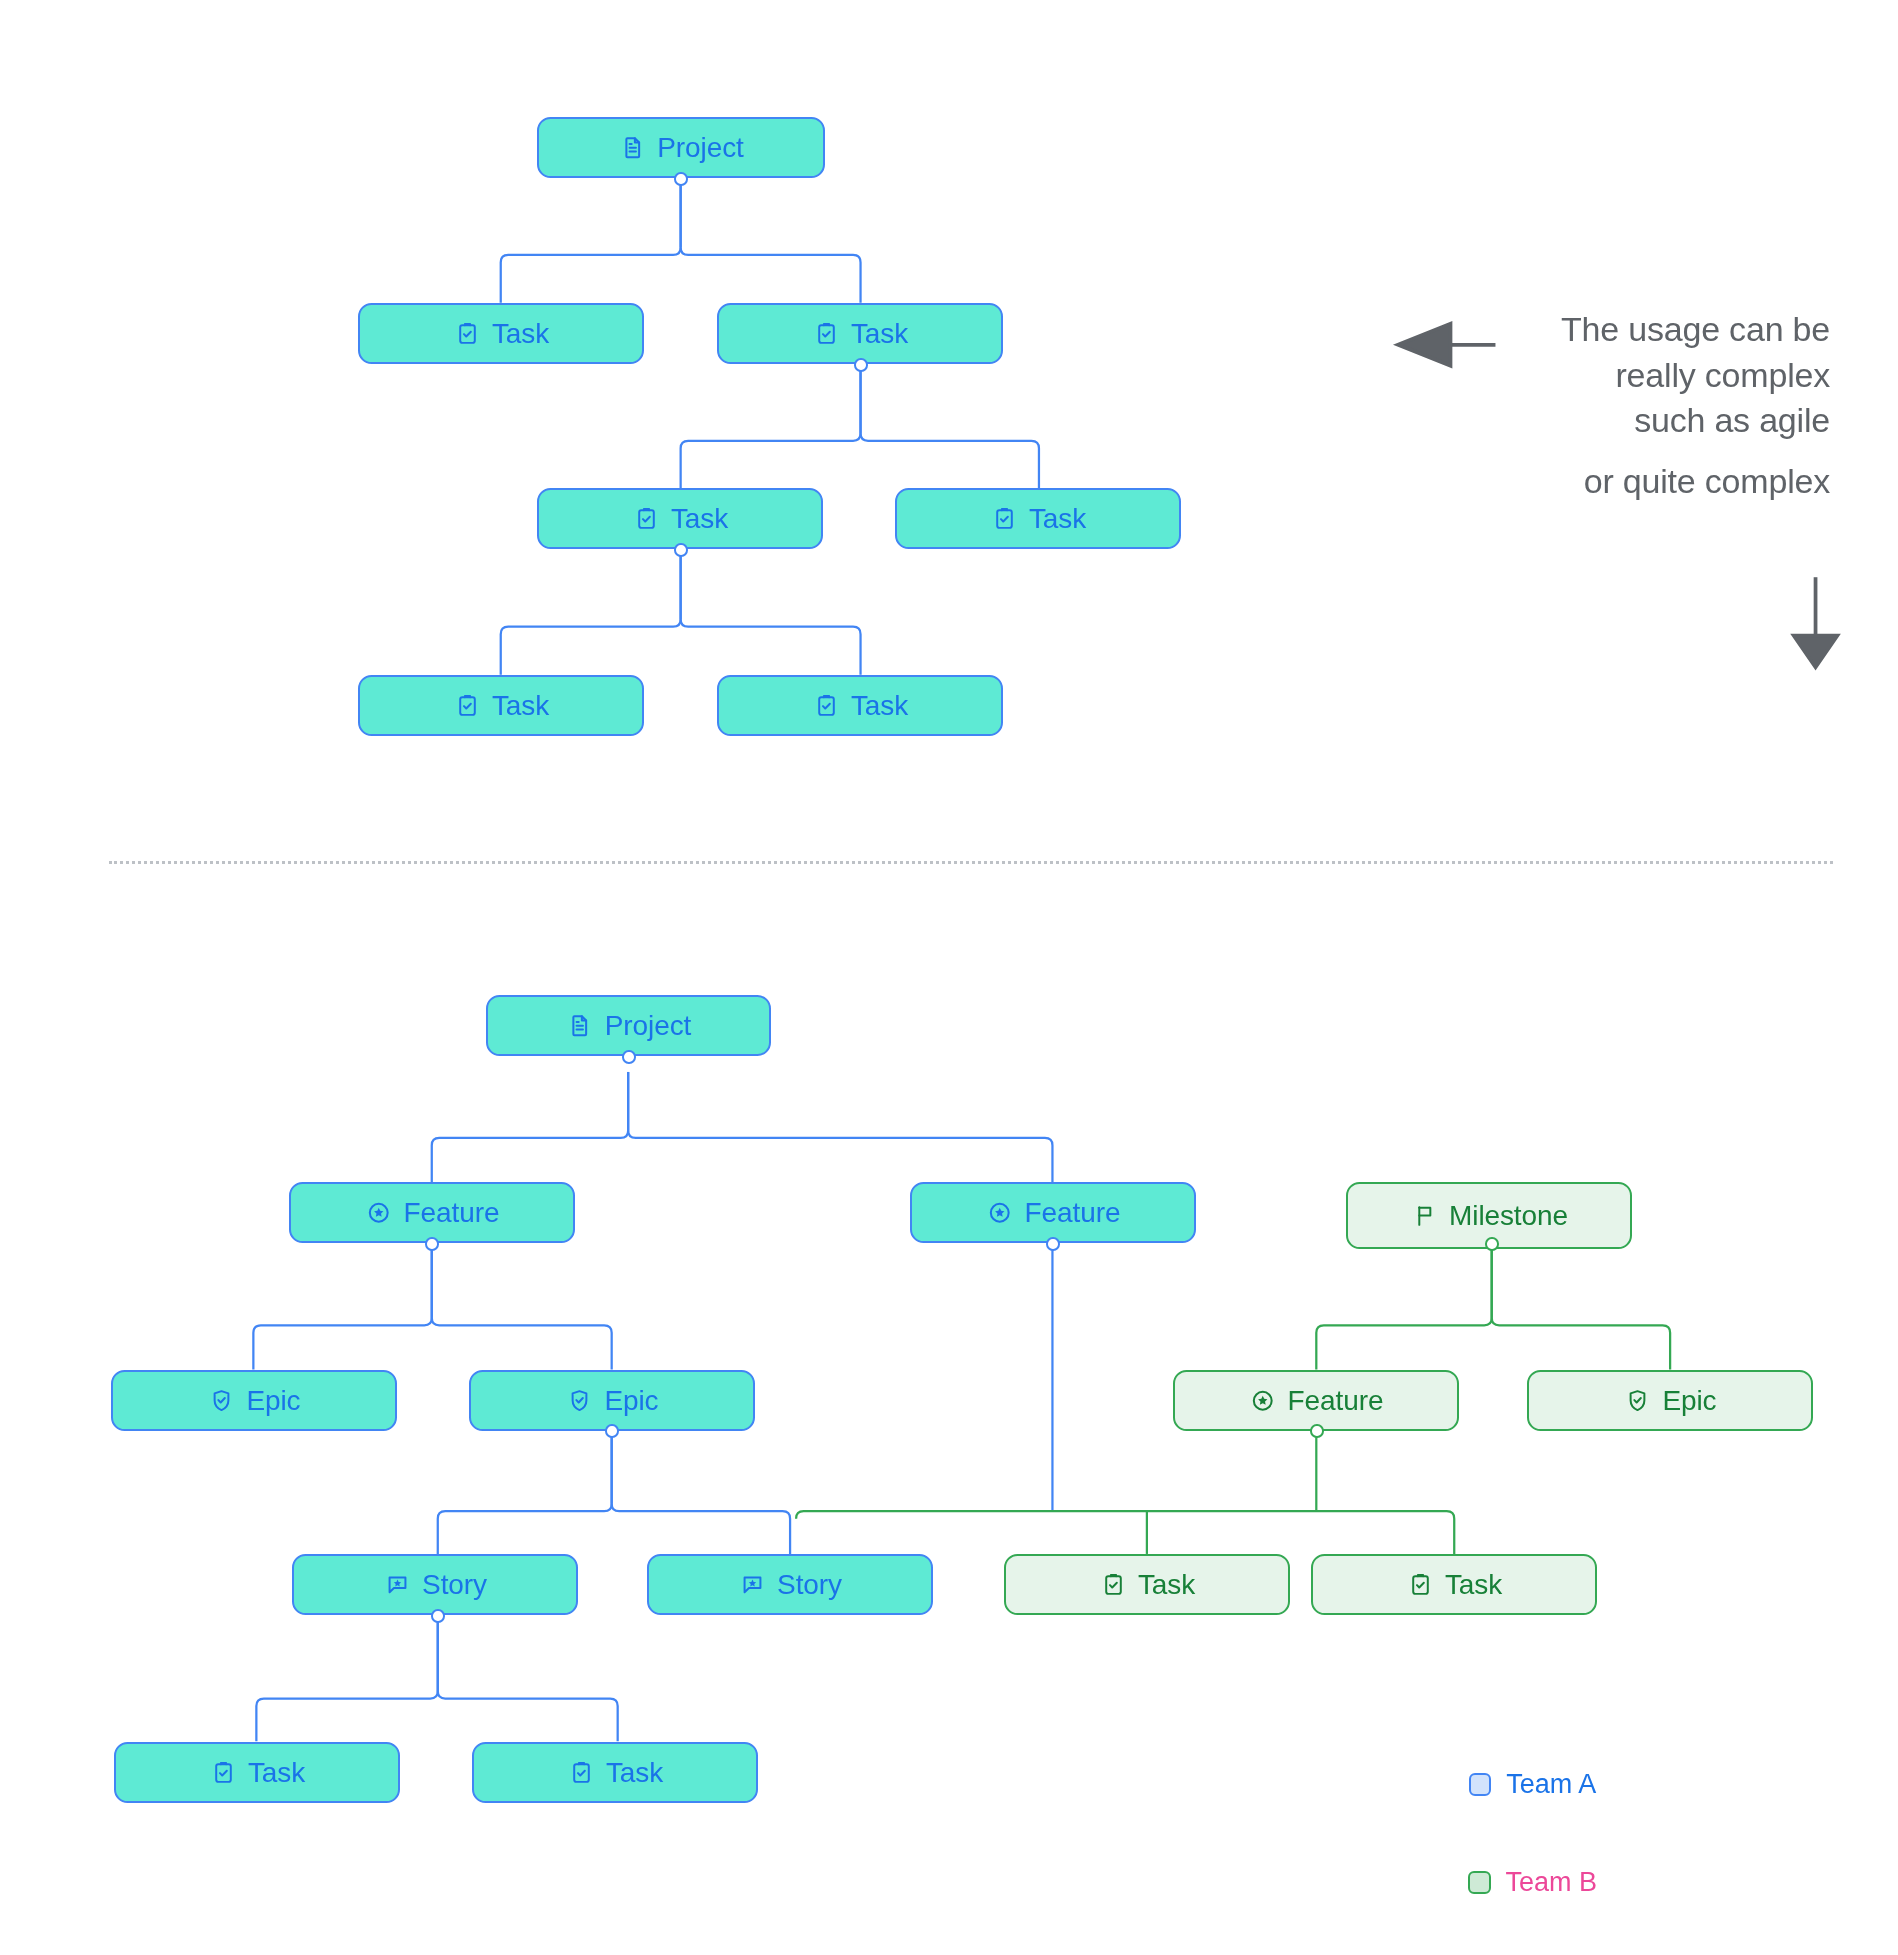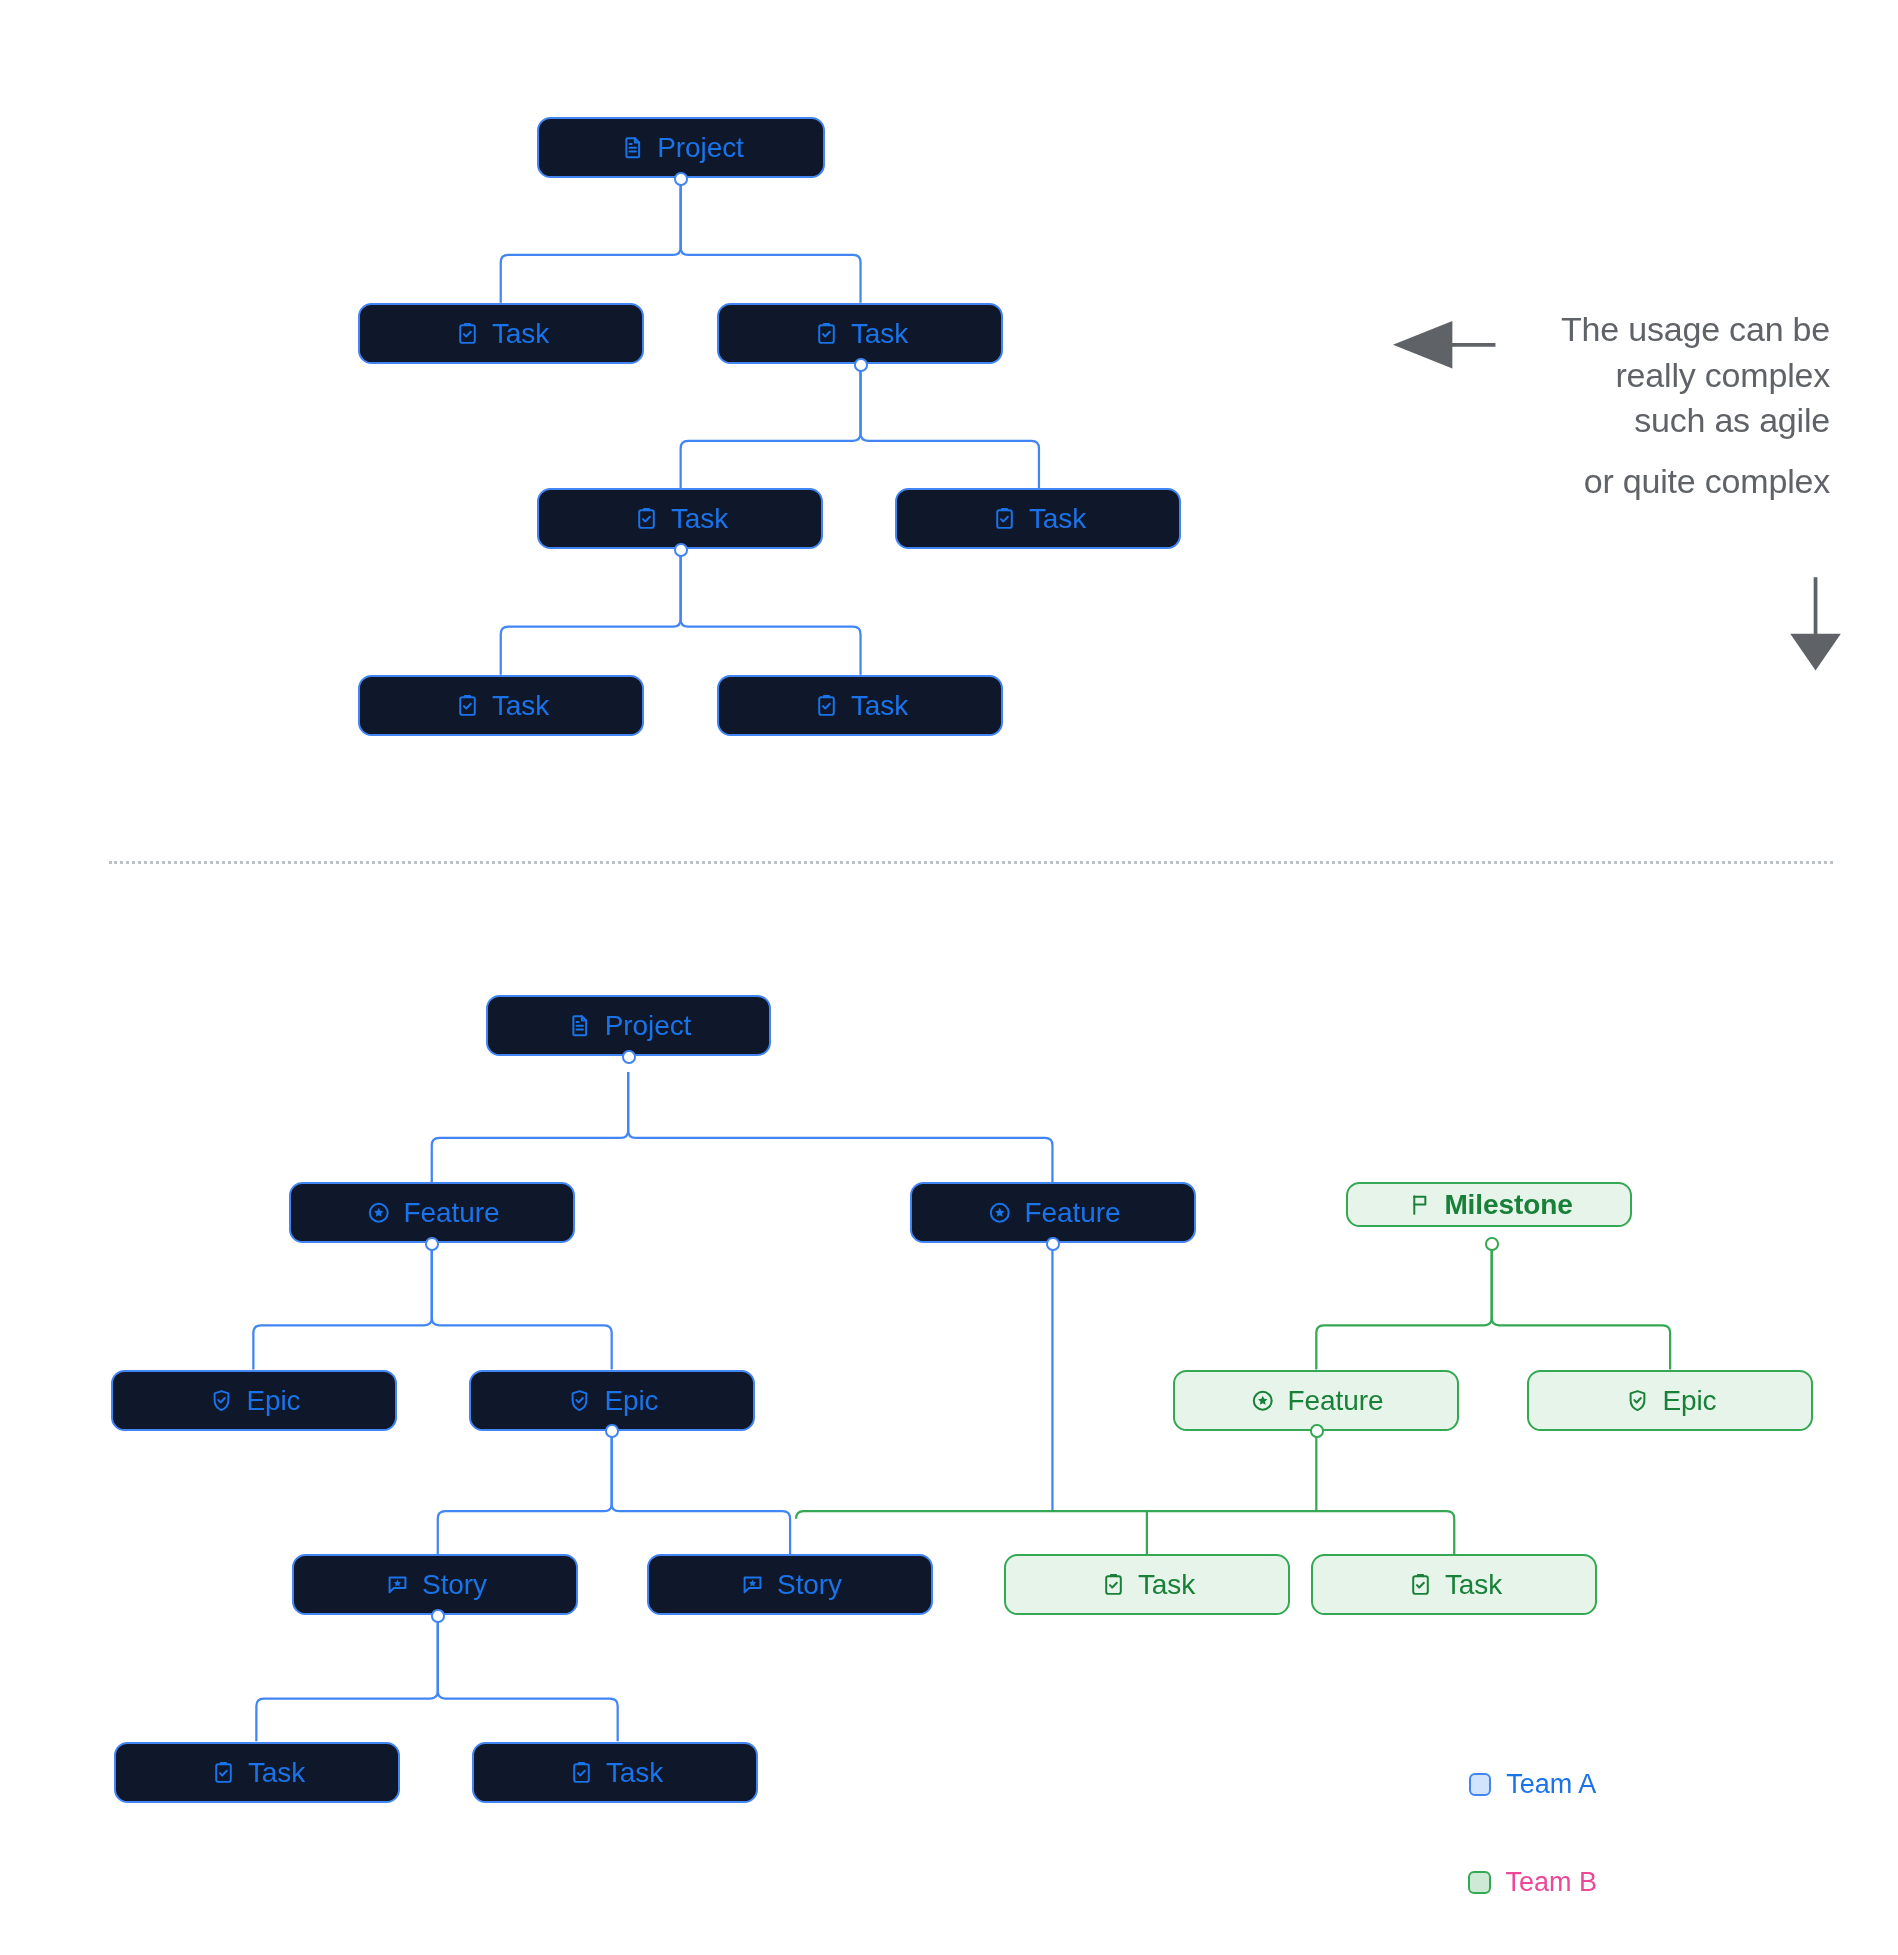--- a/index.html
+++ b/index.html
@@ -15,21 +15,21 @@
   .node{position:absolute;box-sizing:border-box;display:flex;
         align-items:center;justify-content:center;gap:10.5px;
         border-radius:13.5px;border-width:2.2px;border-style:solid;
         font-size:28px;font-weight:400;letter-spacing:-0.1px;
         white-space:nowrap;}
   .node .ic{display:inline-flex;align-items:center;justify-content:center;
             width:28.5px;height:28.5px;flex:0 0 28.5px;}
   .node .ic svg{display:block;}
   .node .lbl{line-height:1;}
 
-  .blue{background:#0f172a;border-color:#4285f4;color:#1a73e8;}
+  .blue{background:#5eead4;border-color:#4285f4;color:#1a73e8;}
   .green{background:#e6f4ea;border-color:#34a853;color:#188038;}
 
   
   .knob{position:absolute;width:13.5px;height:13.5px;border-radius:50%;
         background:#ffffff;border:2.2px solid #4285f4;box-sizing:border-box;}
   .knob.g{border-color:#34a853;}
 
   .note{position:absolute;text-align:right;color:#5f6368;
         font-size:34px;line-height:1.34;font-weight:400;letter-spacing:-0.2px;}
 
@@ -228,21 +228,21 @@
     <span class="ic">
       <svg width="25.5" height="25.5" viewBox="0 0 24 24" fill="none" stroke="#1a73e8" stroke-width="1.9">
         <circle cx="12" cy="12" r="8.4"></circle>
         <path fill="#1a73e8" stroke="none" d="M12 7.3l1.34 2.85 3.06.41-2.25 2.14.58 3.05L12 14.3l-2.73 1.45.58-3.05L7.6 10.56l3.06-.41z"></path>
       </svg>
     </span>
     <span class="lbl">Feature</span>
   </div>
   <div class="knob" style="left:1046px;top:1237px;"></div>
 
-  <div class="node green" style="left:1346px;top:1182px;width:286px;height:45px;font-weight:bold;">
+  <div class="node green" style="left:1346px;top:1182px;width:286px;height:67px;">
     <span class="ic">
       <svg width="25" height="25" viewBox="0 0 24 24" fill="none" stroke="#188038" stroke-width="1.9" stroke-linecap="round" stroke-linejoin="round">
         <path d="M7 21V4"></path>
           <path d="M7 4.6h10.6v7.3H7"></path>
       </svg>
     </span>
     <span class="lbl">Milestone</span>
   </div>
   <div class="knob g" style="left:1485px;top:1237px;"></div>
 

